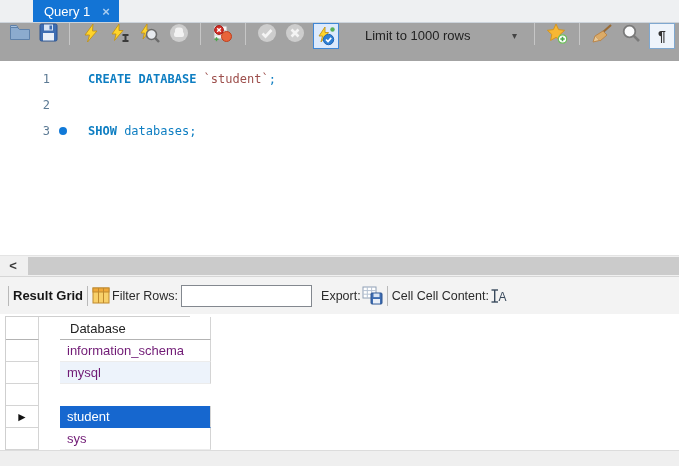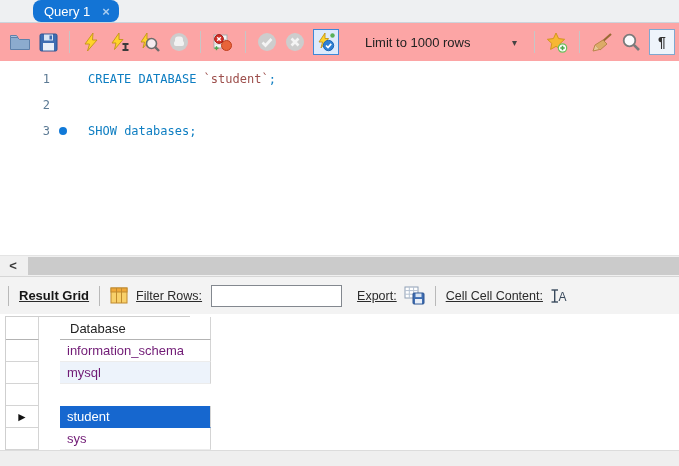--- a/index.html
+++ b/index.html
@@ -6,25 +6,25 @@
   body {
     width:679px; height:466px; overflow:hidden; background:#fff;
     font-family:"Liberation Sans", sans-serif; -webkit-font-smoothing:antialiased;
   }
   .app { width:679px; height:466px; display:flex; flex-direction:column; }
 
   
   .tabbar { height:23px; background:#eef0f2; border-bottom:1px solid #ccd4dc;
             display:flex; align-items:stretch; padding-left:33px; box-sizing:border-box; }
   .tab { background:#1374d5; color:#fff; display:flex; align-items:center;
-         padding:0 9px 0 11px; font-size:13px; gap:12px;border-radius:8px; }
+         padding:0 9px 0 11px; font-size:13px; gap:12px; }
   .tab-close { color:#a9cdf0; font-size:13px; font-weight:bold; cursor:default; line-height:1; }
 
   
-  .toolbar { height:38px; background:#fca5a5; display:flex; align-items:center;
+  .toolbar { height:38px; background:#a3a3a3; display:flex; align-items:flex-start;
              padding:0 4px 0 9px; gap:8px; box-sizing:border-box; flex:none; }
   .tbtn { display:flex; align-items:center; justify-content:center; flex:none; }
   .tbtn svg { display:block; }
   .vsep { width:1px; height:22px; background:#c6c6c6; flex:none; margin:0 3px; }
   .toggle { border:1px solid #3f87d6; background:#ddeafc; width:26px; height:26px;
             display:flex; align-items:center; justify-content:center; box-sizing:border-box; flex:none; }
   .toggle.light { border-color:#7fa8d0; background:#eef4fb; }
   .pilcrow-glyph { font-size:14px; font-weight:bold; color:#333; line-height:1; }
   .limit-dd { width:162px; height:24px; display:flex; align-items:center;
               justify-content:space-between; padding:0 6px 0 4px; box-sizing:border-box;
@@ -32,36 +32,36 @@
   .dd-arrow { color:#444; font-size:10px; }
 
   
   .editor { height:194px; background:#fff; box-sizing:border-box; padding-top:5px;
             font-family:"DejaVu Sans Mono", monospace; flex:none; }
   .code-line { display:flex; align-items:center; height:26px; }
   .lnum { width:18px; margin-left:32px; text-align:right; color:#5c7a94; font-size:12px; flex:none; }
   .dotcol { width:26px; display:flex; align-items:center; justify-content:center; flex:none; }
   .stmt-dot { width:8px; height:8px; border-radius:50%; background:#1079d8; }
   .codetext { margin-left:12px; white-space:pre; font-size:12px; }
-  .kw { color:#0e7ec2; font-weight:normal; }
+  .kw { color:#0e7ec2; font-weight:bold; }
   .kwplain { color:#0e7ec2; }
   .ident { color:#9d4f4c; }
 
   
   .hscroll { height:21px; background:#f0f0f0; position:relative; border-top:1px solid #e4e4e4;
              box-sizing:border-box; flex:none; }
   .scroll-left { position:absolute; left:4px; top:0; width:18px; height:19px; display:flex;
                  align-items:center; justify-content:center; color:#3a3a3a; font-weight:bold;
                  font-size:13px; }
   .hthumb { position:absolute; left:28px; right:0; top:1px; height:18px; background:#cbcbcb; }
 
   
   .result-toolbar { height:38px; background:#f3f3f3; border-top:1px solid #d6d6d6;
-                    display:flex; align-items:center; padding-left:5px; gap:7px;
-                    box-sizing:border-box; font-size:12.5px; color:#2b2b2b; flex:none;text-decoration:underline; }
+                    display:flex; align-items:center; padding-left:5px; gap:1px;
+                    box-sizing:border-box; font-size:12.5px; color:#2b2b2b; flex:none; }
   .result-toolbar .vsep { height:20px; background:#b9b9b9; }
   .rg-title { font-weight:bold; font-size:13px; color:#161616; }
   .filter-input { width:123px; height:20px; border:1px solid #83888f; background:#fff;
                   margin:0 8px 0 2px; font-family:"Liberation Sans",sans-serif; font-size:12px;
                   padding:0 3px; box-sizing:content-box; }
 
   
   .grid-section { flex:1; display:flex; flex-direction:column; background:#fff; min-height:0; }
   .table-wrap { padding:2px 0 0 5px; background:#fff; }
   .grid-table { width:185px; border-top:1px solid #cfcfcf; border-left:1px solid #cfcfcf;

